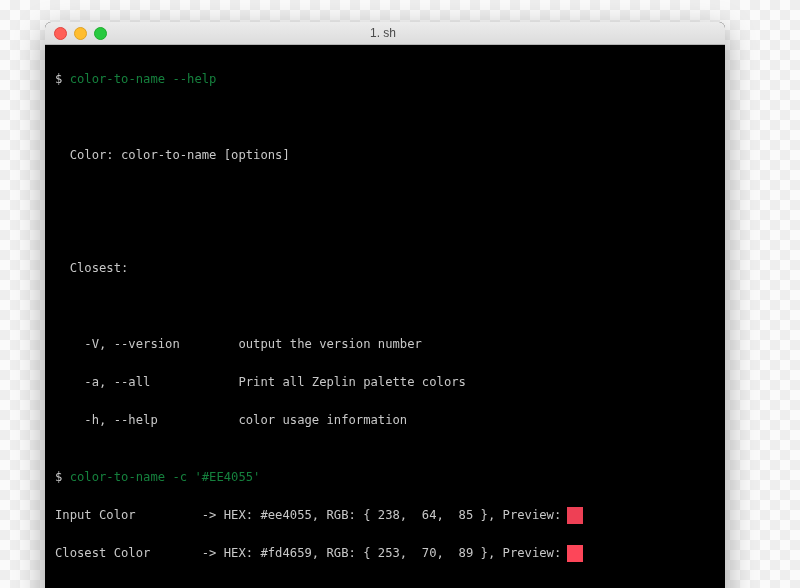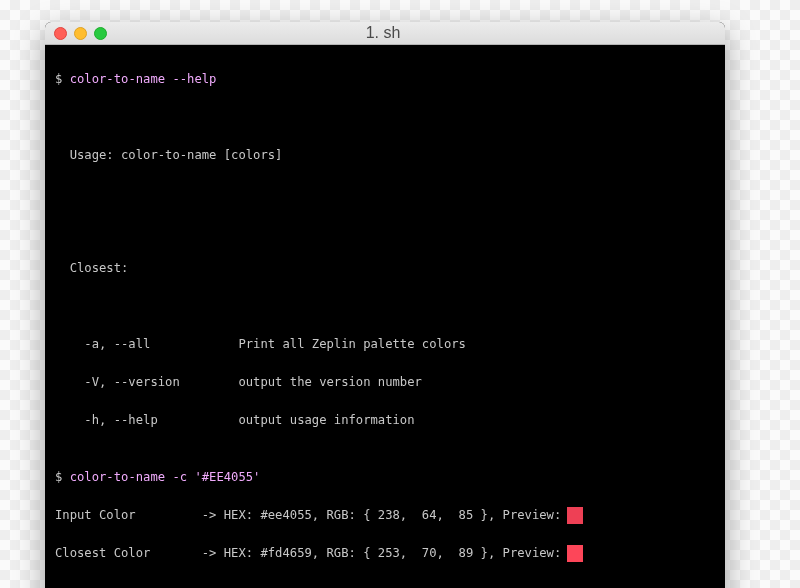--- a/index.html
+++ b/index.html
@@ -43,33 +43,33 @@
   }
   .dot {
     width: 11px; height: 11px; border-radius: 50%;
   }
   .dot.red { background:#ff5f57; border:0.5px solid #e0443e; }
   .dot.yellow { background:#ffbd2e; border:0.5px solid #dea123; }
   .dot.green { background:#28c940; border:0.5px solid #1dad2b; }
   .title {
     position:absolute; left:0; right:4px; text-align:center;
     font-family: -apple-system, Helvetica, Arial, sans-serif;
-    font-size: 16px; color:#4a4a4a;
+    font-size: 12px; color:#4a4a4a;
     pointer-events:none;
   }
   .term {
     background:#000;
     color:#ddd;
     padding: 6px 10px 10px 10px;
     font-size: 12.2px;
     line-height: 1.55;
     white-space: pre;
   }
   .prompt-sym { color:#ccc; }
-  .cmd { color:#f0abfc; }
+  .cmd { color:#15803d; }
   .dim { color:#c8c8c8; }
   .line { display:flex; align-items:center; height:19px; }
   .line .text { flex: 0 0 auto; }
   .swatch {
     display:inline-block;
     width: 16px; height: 17px;
     margin-left: 6px;
   }
 </style>
 </head>
@@ -81,28 +81,28 @@
       <div class="dot red"></div>
       <div class="dot yellow"></div>
       <div class="dot green"></div>
     </div>
     <div class="title">1. sh</div>
   </div>
 
   <div class="term">
 <div class="line"><span class="text"><span class="prompt-sym">$</span> <span class="cmd">color-to-name --help</span></span></div>
 <div class="line"><span class="text"> </span></div>
-<div class="line"><span class="text dim">  Usage: color-to-name [colors]</span></div>
+<div class="line"><span class="text dim">  Color: color-to-name [options]</span></div>
 <div class="line"><span class="text"> </span></div>
 <div class="line"><span class="text"> </span></div>
 <div class="line"><span class="text dim">  Closest:</span></div>
 <div class="line"><span class="text"> </span></div>
+<div class="line"><span class="text dim">    -V, --version        output the version number</span></div>
 <div class="line"><span class="text dim">    -a, --all            Print all Zeplin palette colors</span></div>
-<div class="line"><span class="text dim">    -V, --version        output the version number</span></div>
-<div class="line"><span class="text dim">    -h, --help           output usage information</span></div>
+<div class="line"><span class="text dim">    -h, --help           color usage information</span></div>
 
 <div class="line"><span class="text"><span class="prompt-sym">$</span> <span class="cmd">color-to-name -c '#EE4055'</span></span></div>
 <div class="line"><span class="text dim">Input Color         -&gt; HEX: #ee4055, RGB: { 238,  64,  85 }, Preview:</span><span class="swatch" style="background:#ee4055"></span></div>
 <div class="line"><span class="text dim">Closest Color       -&gt; HEX: #fd4659, RGB: { 253,  70,  89 }, Preview:</span><span class="swatch" style="background:#fd4659"></span></div>
 
 
 
 
 
 

